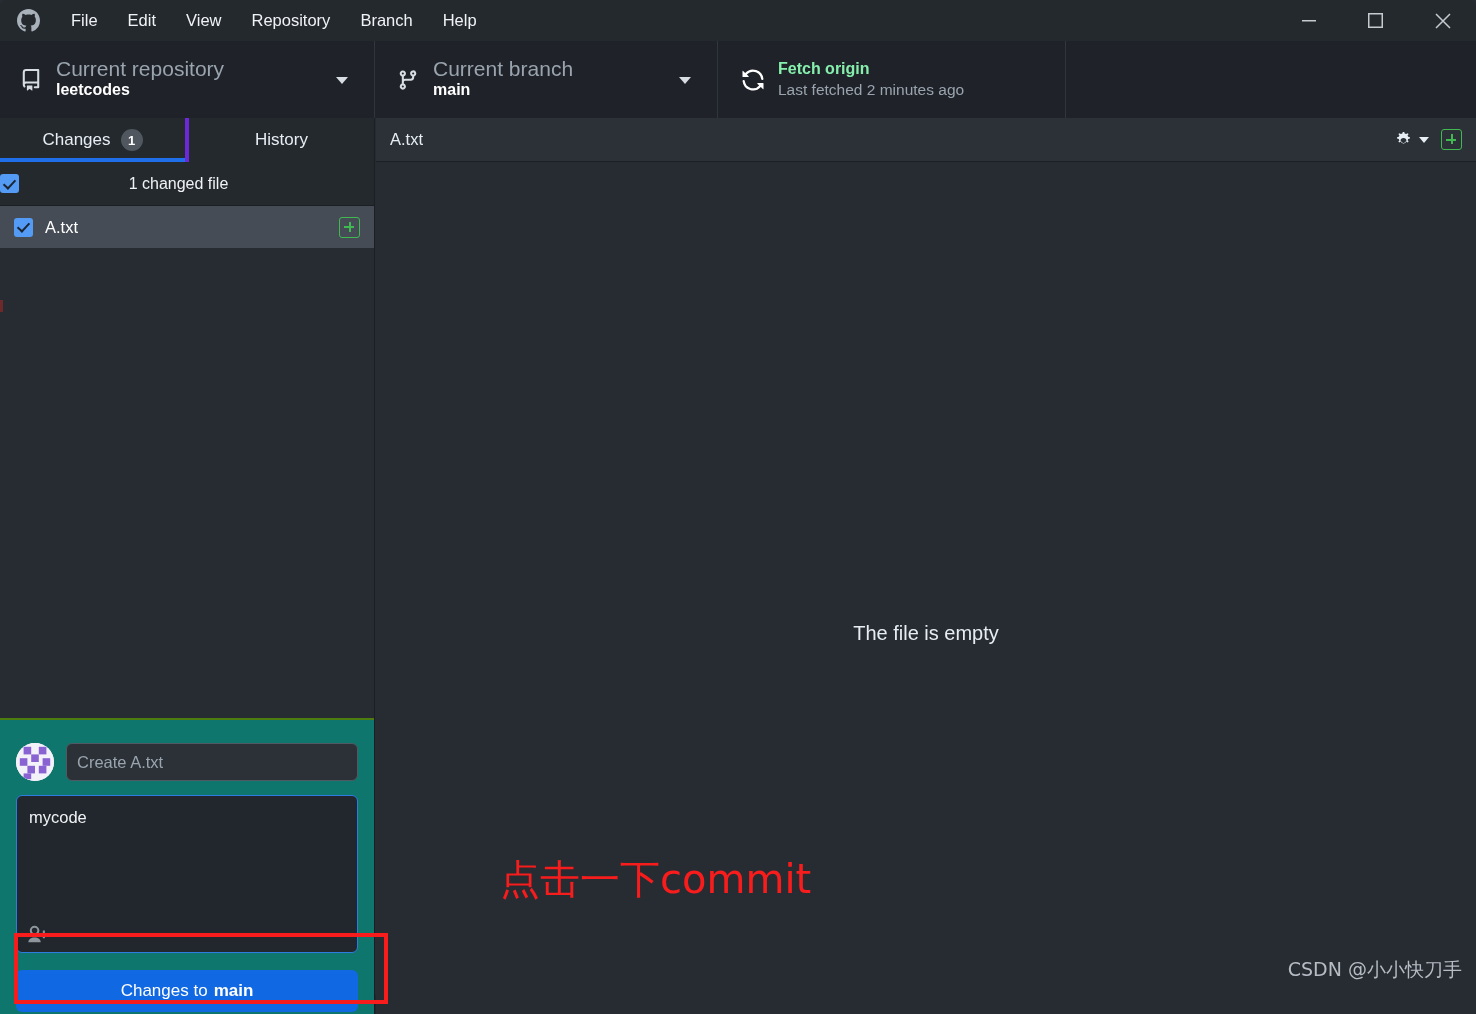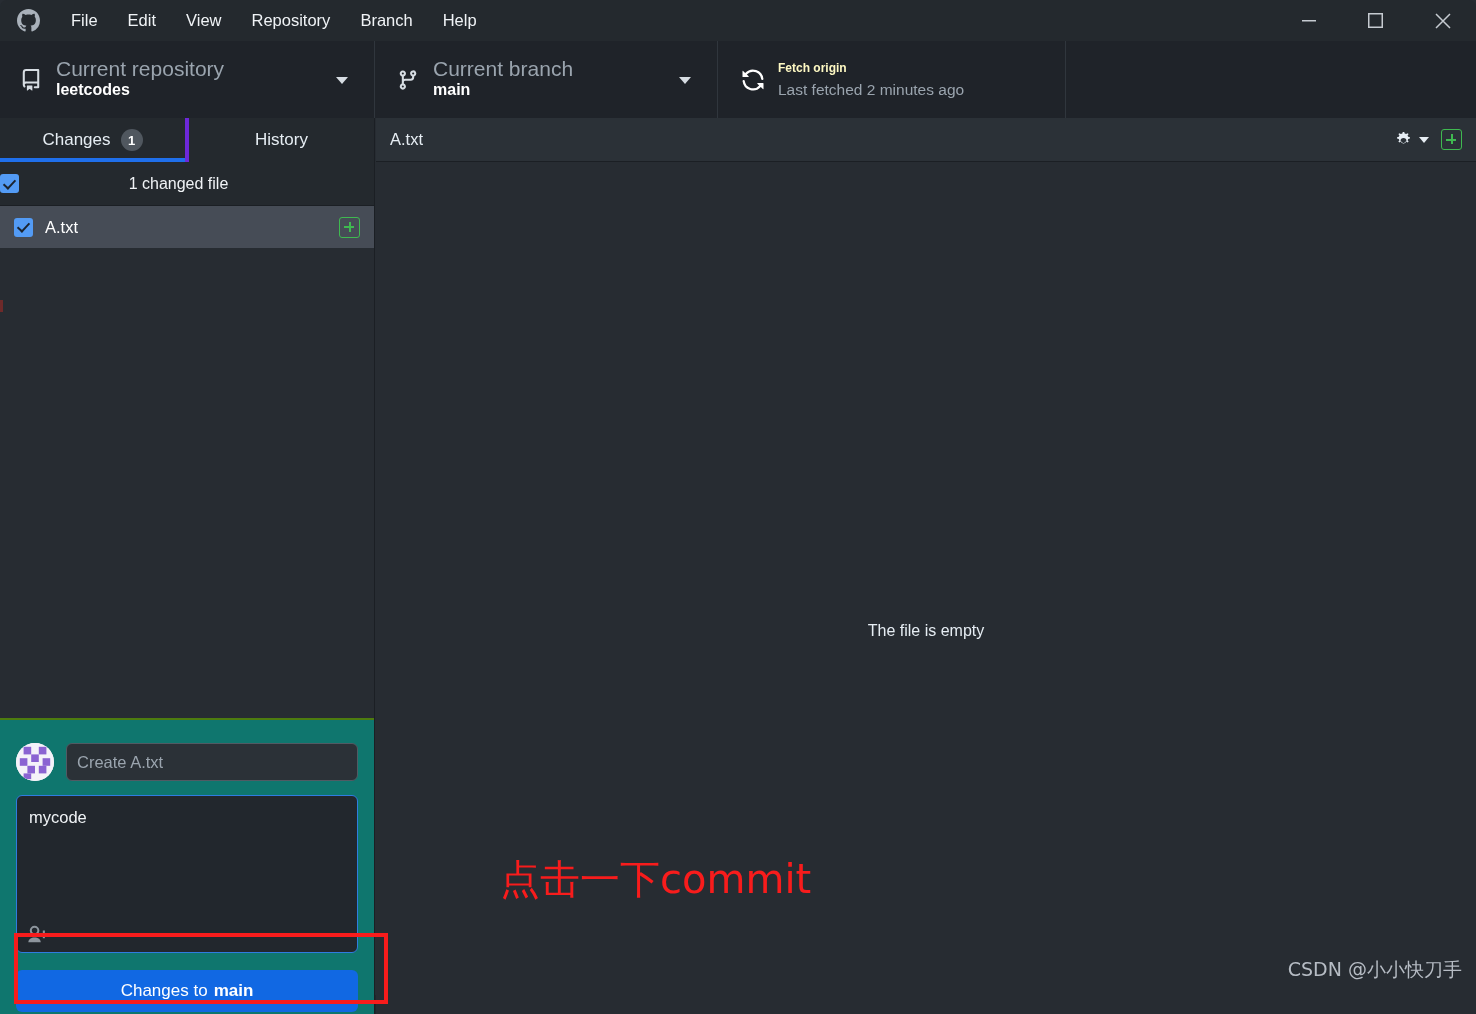--- a/index.html
+++ b/index.html
@@ -79,21 +79,21 @@
   .tb-icon {
     width: 34px;
     display: flex; align-items: center; justify-content: center;
     color: #d7dde3;
     flex: none;
   }
   .tb-icon svg { display: block; }
   .tb-text { display: flex; flex-direction: column; justify-content: center; margin-left: 8px; }
   .tb-label { font-size: 21px; color: #9aa4ae; line-height: 21px; }
   .tb-value { font-size: 16px; color: #ffffff; font-weight: bold; line-height: 22px; }
-  .tb-fetch .tb-label { color: #fef9c3; font-weight: bold; font-size: 12px; }
+  .tb-fetch .tb-label { color: #86efac; font-weight: bold; font-size: 16px; }
   .tb-fetch .tb-value { color: #9aa4ae; font-weight: normal; font-size: 15.5px; }
   .tb-caret {
     position: absolute;
     right: 26px; top: 50%;
     margin-top: -3px;
     width: 0; height: 0;
     border-left: 6px solid transparent;
     border-right: 6px solid transparent;
     border-top: 7px solid #d7dde3;
   }
@@ -298,21 +298,21 @@
     background: #272c32;
     display: flex;
     align-items: center;
     justify-content: center;
   }
   .empty-msg {
     position: absolute;
     left: 0; right: 0;
     top: 460px;
     text-align: center;
-    font-size: 16px;
+    font-size: 20px;
     color: #e6edf3;
   }
 
   
   .annot-text {
     position: absolute;
     left: 500px; top: 852px;
     font-size: 40px;
     color: #f81c1c;
     font-family: "DejaVu Sans", "Liberation Sans", sans-serif;

